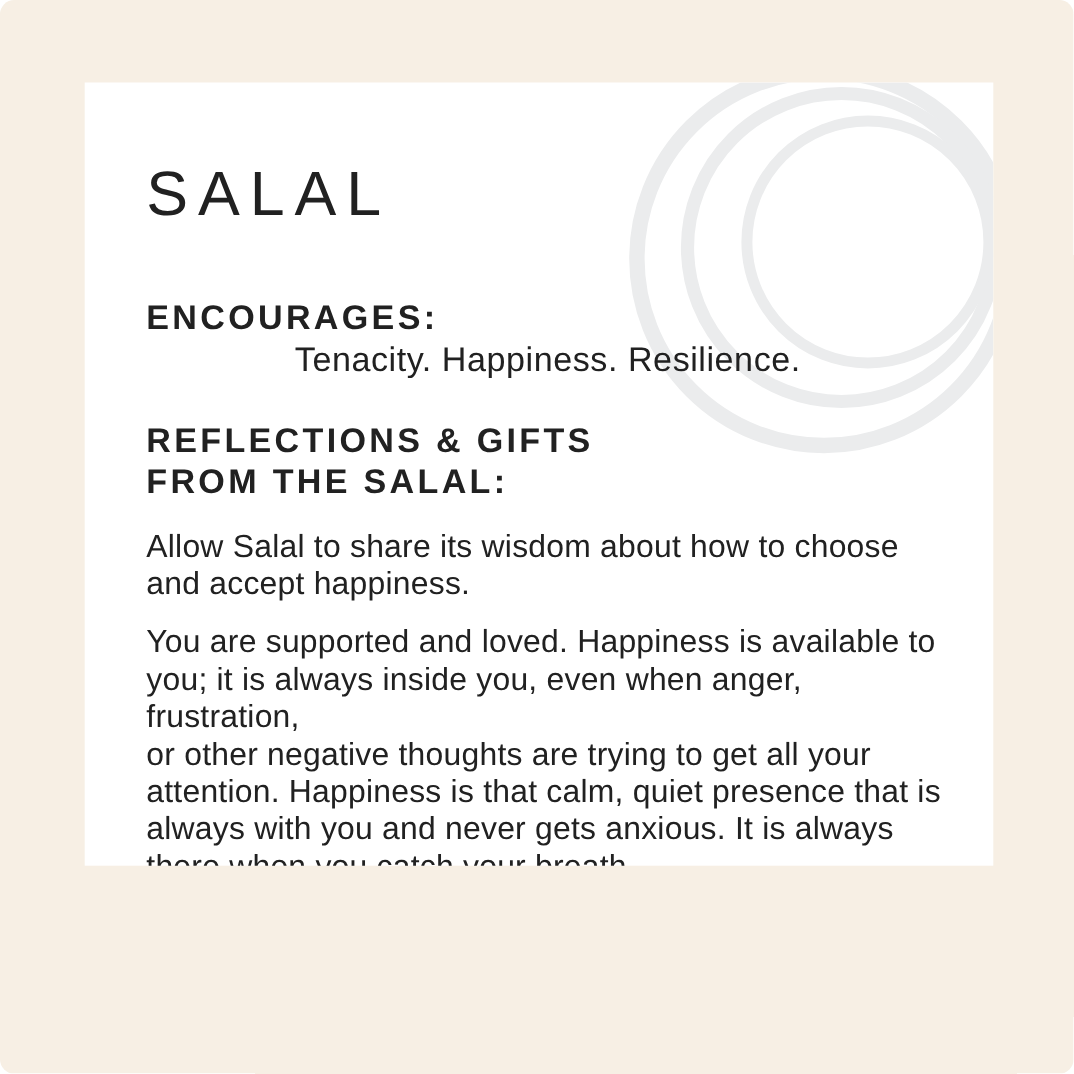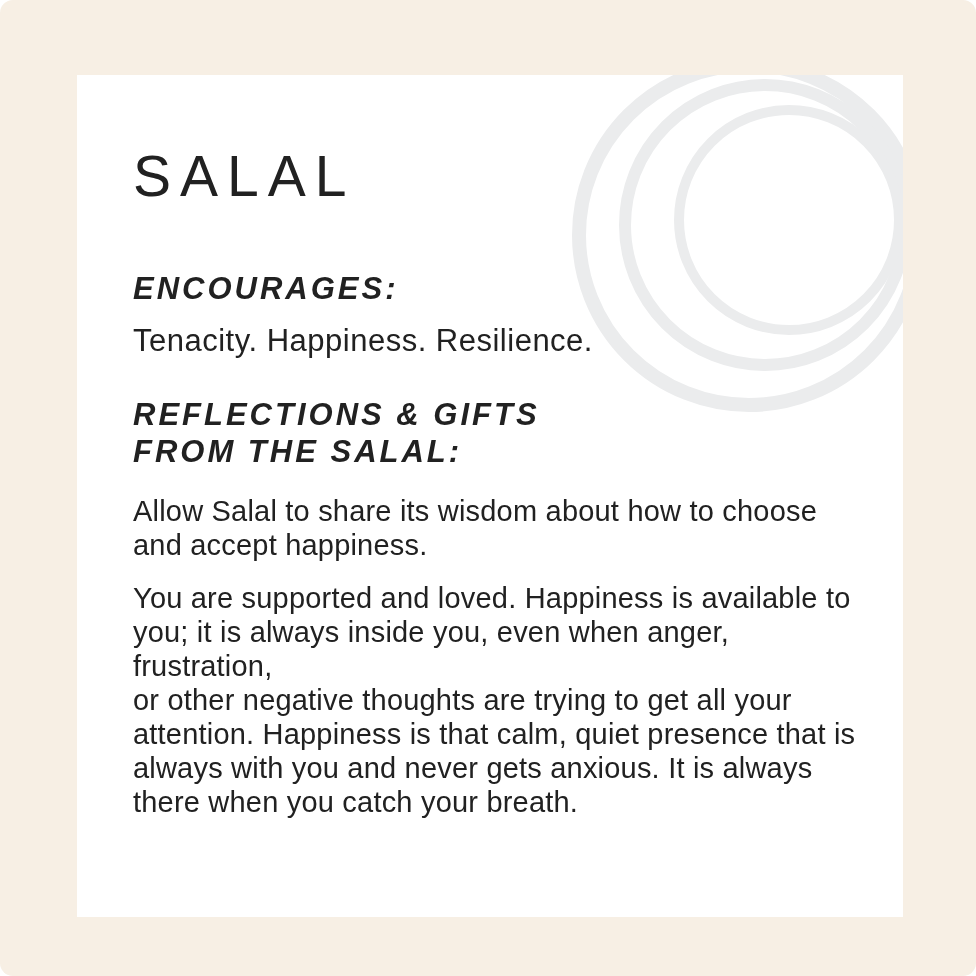--- a/index.html
+++ b/index.html
@@ -12,21 +12,21 @@
   .stage {
     position: relative;
     width: 976px; height: 976px;
     background: var(--cream, #f7efe4);
     border-radius: 13px;
     overflow: hidden;
   }
   .card {
     position: absolute;
     left: 77px; top: 75px;
-    width: 826px; height: 842px;
+    width: 826px; height: 712px;
     background: var(--card, #ffffff);
     overflow: hidden;
   }
   .rings {
     position: absolute;
     left: 0; top: 0;
     width: 826px; height: 826px;
     pointer-events: none;
   }
   .content {
@@ -48,29 +48,29 @@
     font-weight: 700;
     letter-spacing: 8px;
     line-height: 37px;
   }
   .section-heading {
     font-size: 31px;
     font-weight: 700;
     letter-spacing: 3px;
     line-height: 37px;
     white-space: pre-line;
-    font-style: italic;
   }
   .encourages-heading { margin-top: 60px; }
   .encourages-traits {
-    margin-top: 15px;
+    margin-top: 1px;
     font-size: 31px;
     font-weight: 400;
     letter-spacing: 0.5px;
     line-height: 37px;
+    text-align: center;
   }
   .reflections-heading { margin-top: 37px; }
   .body-paragraph {
     font-size: 29px;
     font-weight: 400;
     letter-spacing: 0.2px;
     line-height: 34px;
     white-space: pre-line;
   }
   .paragraph-1 { margin-top: 19px; }

